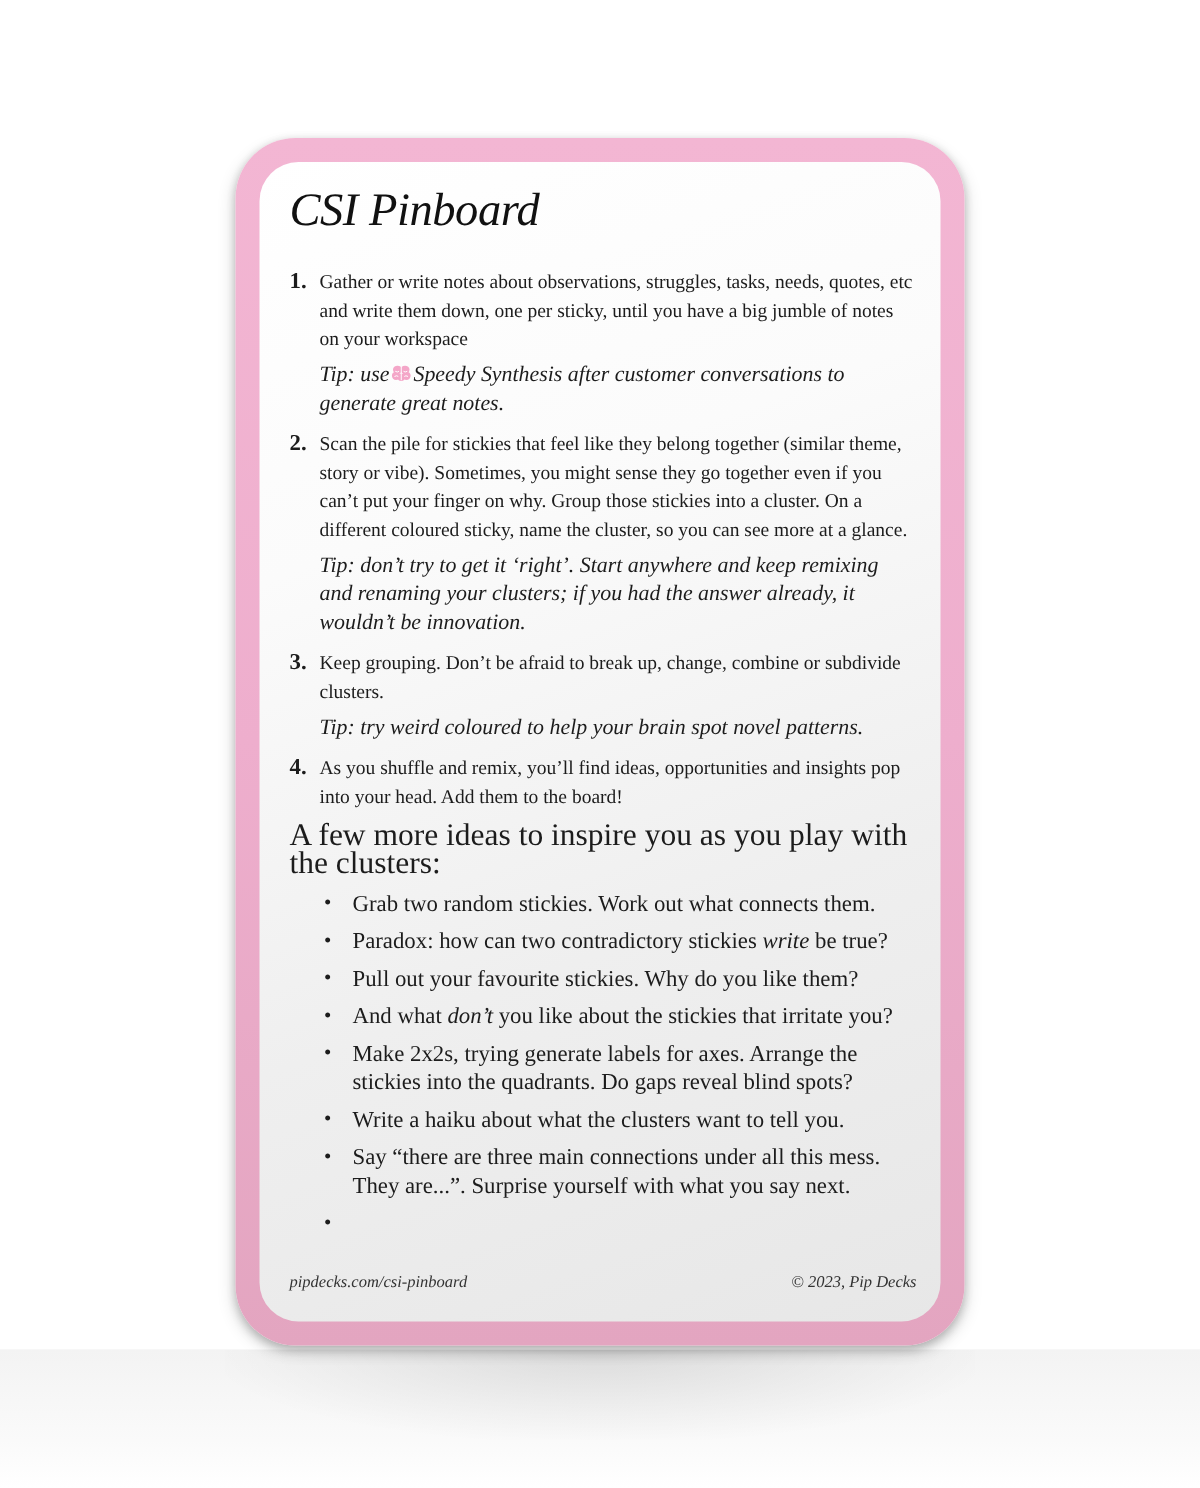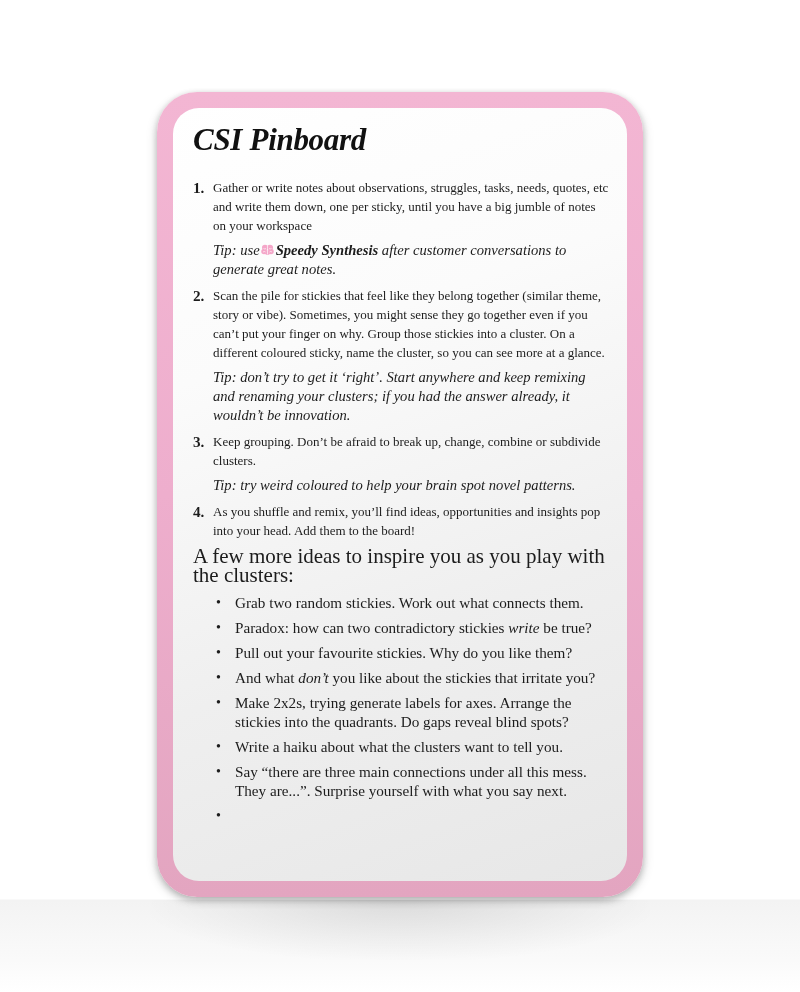--- a/index.html
+++ b/index.html
@@ -40,21 +40,21 @@
     top: 16px;
     width: 454px;
     height: 773px;
     border-radius: 26px;
     background: linear-gradient(160deg, #ffffff 0%, #fbfbfb 30%, #efefef 65%, #e7e7e7 100%);
     box-sizing: border-box;
     padding: 12px 16px 0 20px;
   }
   .title {
     font-family: "Liberation Serif", "DejaVu Serif", serif;
-    font-weight: bold;
+    font-weight: normal;
     font-style: italic;
     font-size: 31px;
     line-height: 36px;
     margin: 2px 0 0 0;
     letter-spacing: -0.3px;
     color: #111;
   }
   .steps {
     list-style: none;
     margin: 20px 0 0 0;
@@ -78,21 +78,21 @@
     line-height: 19px;
     margin: 0;
   }
   .tip {
     font-style: italic;
     font-size: 14.6px;
     line-height: 19px;
     margin: 6px 0 0 0;
   }
   .tip b {
-    font-weight: bold;
+    font-weight: normal;
   }
   .brain-icon {
     display: inline-block;
     width: 13px;
     height: 12px;
     vertical-align: -1px;
     margin: 0 2px 0 1px;
   }
   .intro {
     font-size: 21px;
@@ -182,15 +182,19 @@
       <li class="idea"><span class="bullet">•</span><span>Grab two random stickies. Work out what connects them.</span></li>
       <li class="idea"><span class="bullet">•</span><span>Paradox: how can two contradictory stickies </span><em>write</em><span> be true?</span></li>
       <li class="idea"><span class="bullet">•</span><span>Pull out your favourite stickies. Why do you like them?</span></li>
       <li class="idea"><span class="bullet">•</span><span>And what </span><em>don’t</em><span> you like about the stickies that irritate you?</span></li>
       <li class="idea"><span class="bullet">•</span><span>Make 2x2s, trying generate labels for axes. Arrange the stickies into the quadrants. Do gaps reveal blind spots?</span></li>
       <li class="idea"><span class="bullet">•</span><span>Write a haiku about what the clusters want to tell you.</span></li>
       <li class="idea"><span class="bullet">•</span><span>Say “there are three main connections under all this mess. They are...”. Surprise yourself with what you say next.</span></li>
       <li class="idea"><span class="bullet">•</span></li>
     </ul>
 
+    <div class="footer">
+      <span>pipdecks.com/csi-pinboard</span>
+      <span>© 2023, Pip Decks</span>
+    </div>
 
   </div>
 </div>
 
 </body></html>

